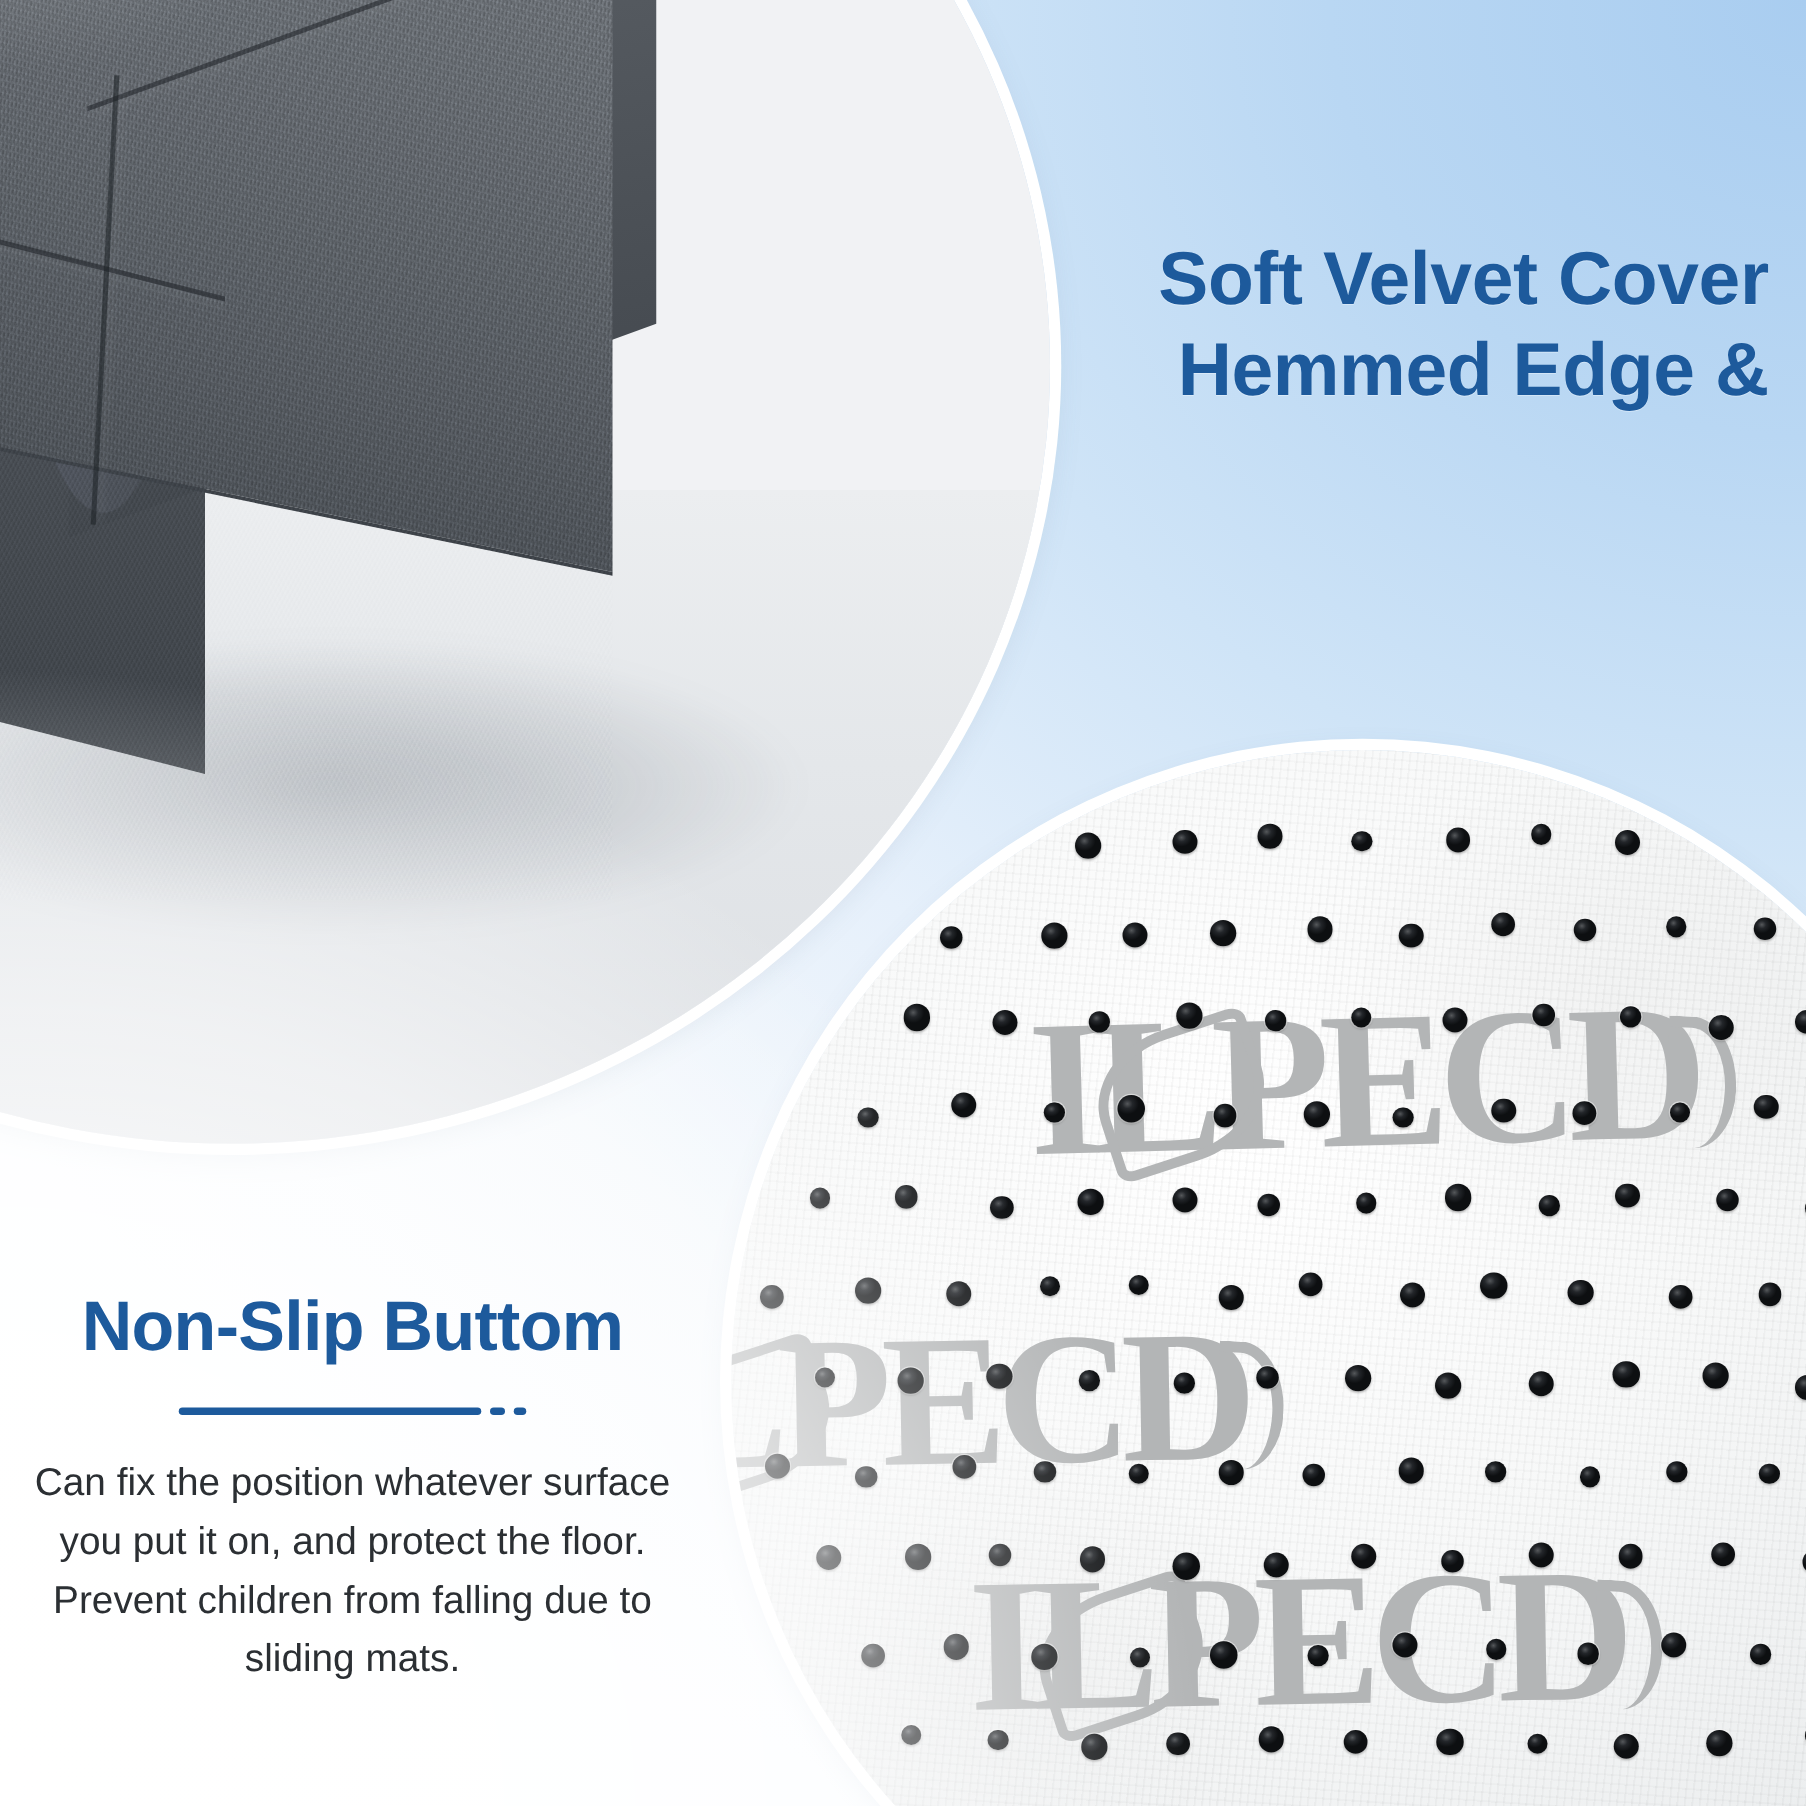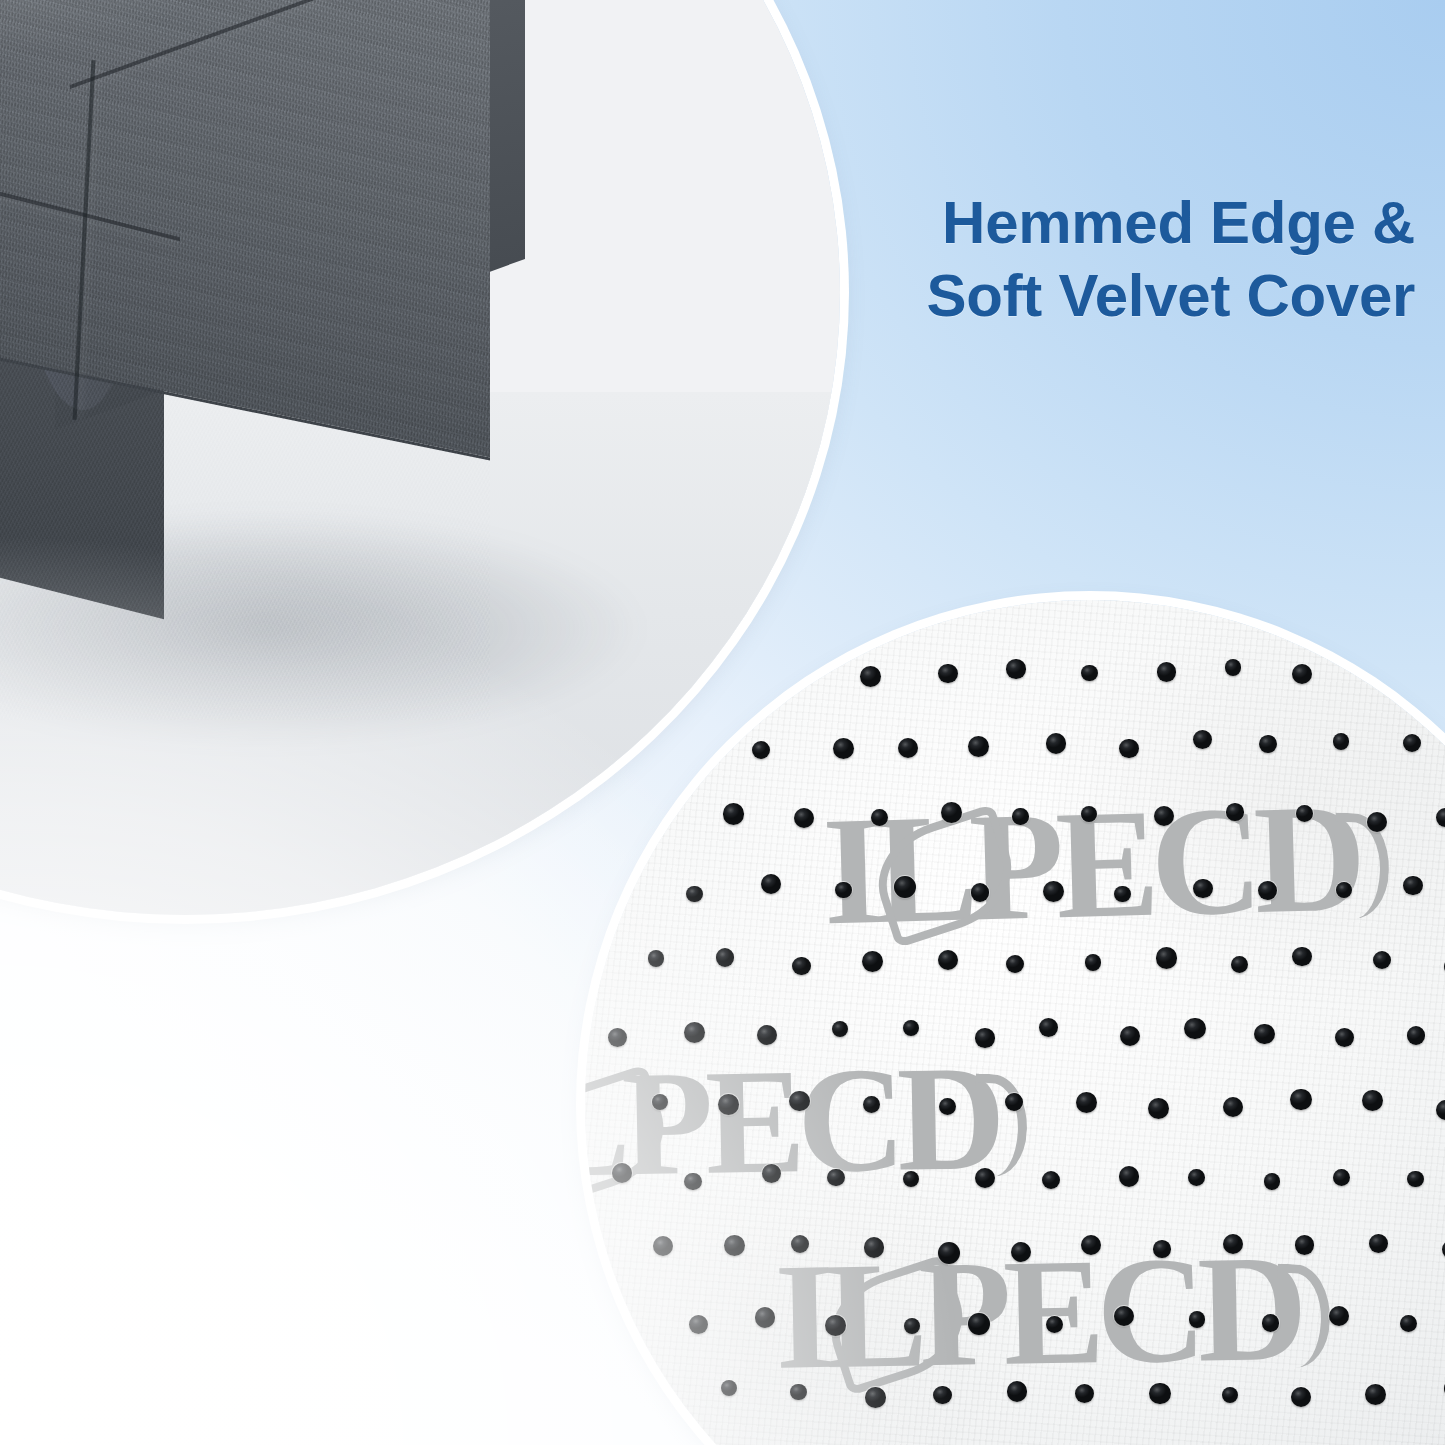--- a/index.html
+++ b/index.html
@@ -353,18 +353,27 @@
           <span class="nub" style="width: 20.6px; height: 20.6px; left: 705.5px; top: 786.8px;"></span>
           <span class="nub" style="width: 21.3px; height: 21.3px; left: 779.6px; top: 783.6px;"></span>
           <span class="nub" style="width: 16.9px; height: 16.9px; left: 858.5px; top: 779.8px;"></span>
         </div>
     </div>
   </div>
 
   <div class="wash"></div>
 
   <div class="head-tr">
+    <span class="ln">Soft Velvet Cover</span>
     <span class="ln">Hemmed Edge &amp;</span>
-    <span class="ln">Soft Velvet Cover</span>
   </div>
 
+  <div class="block-bl">
+    <div class="head-bl">Non-Slip Buttom</div>
+    <div class="divider">
+      <span class="bar"></span>
+      <span class="dot"></span>
+      <span class="dot sm"></span>
+    </div>
+    <div class="body-bl">Can fix the position whatever surface you put it on, and protect the floor. Prevent children from falling due to sliding mats.</div>
+  </div>
 
 </div>
 
 </body></html>

